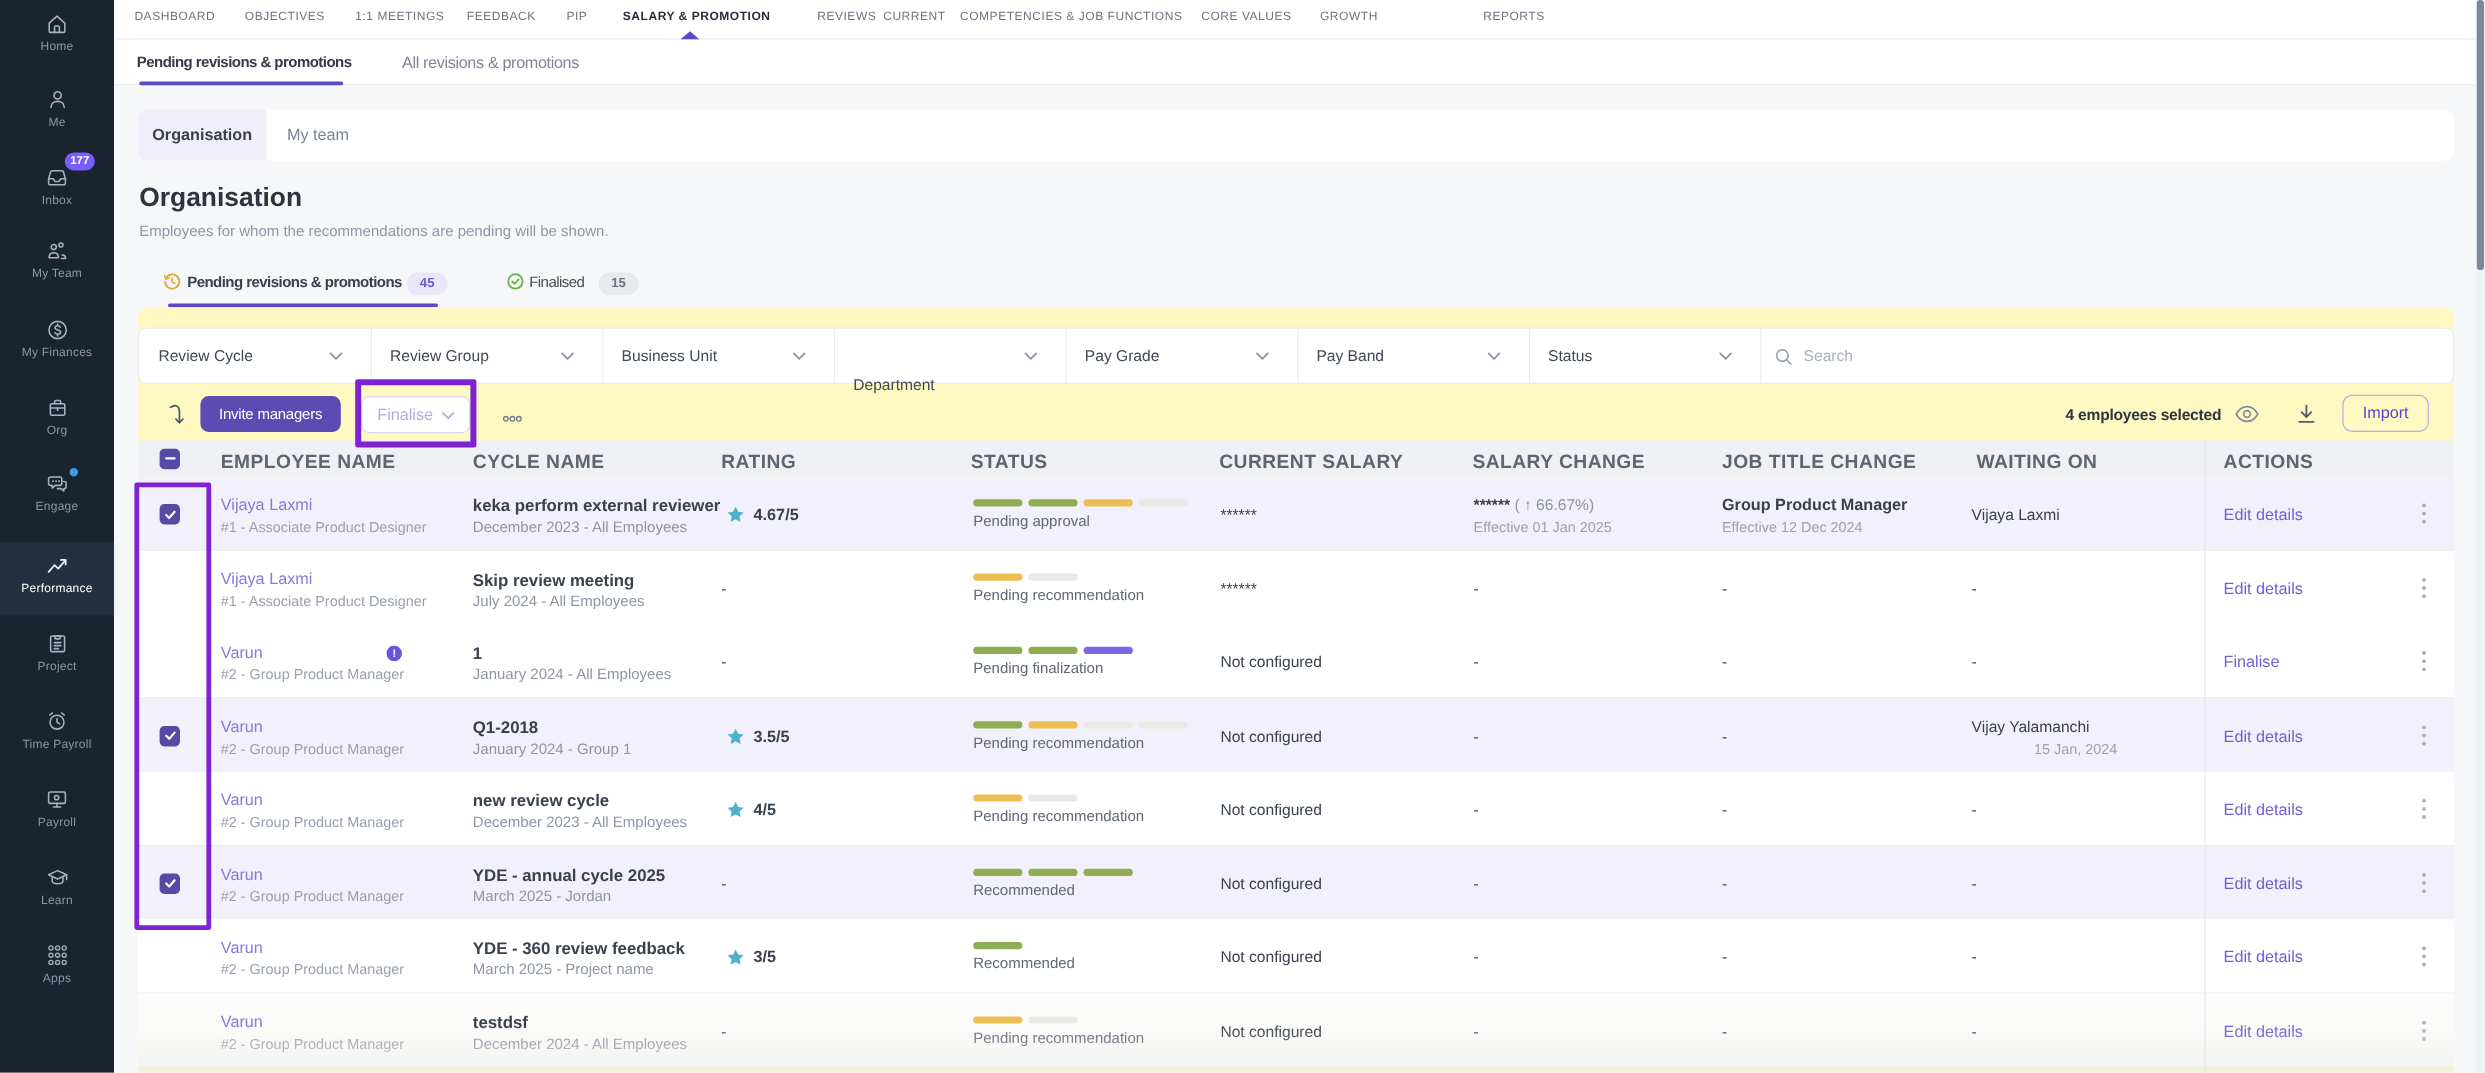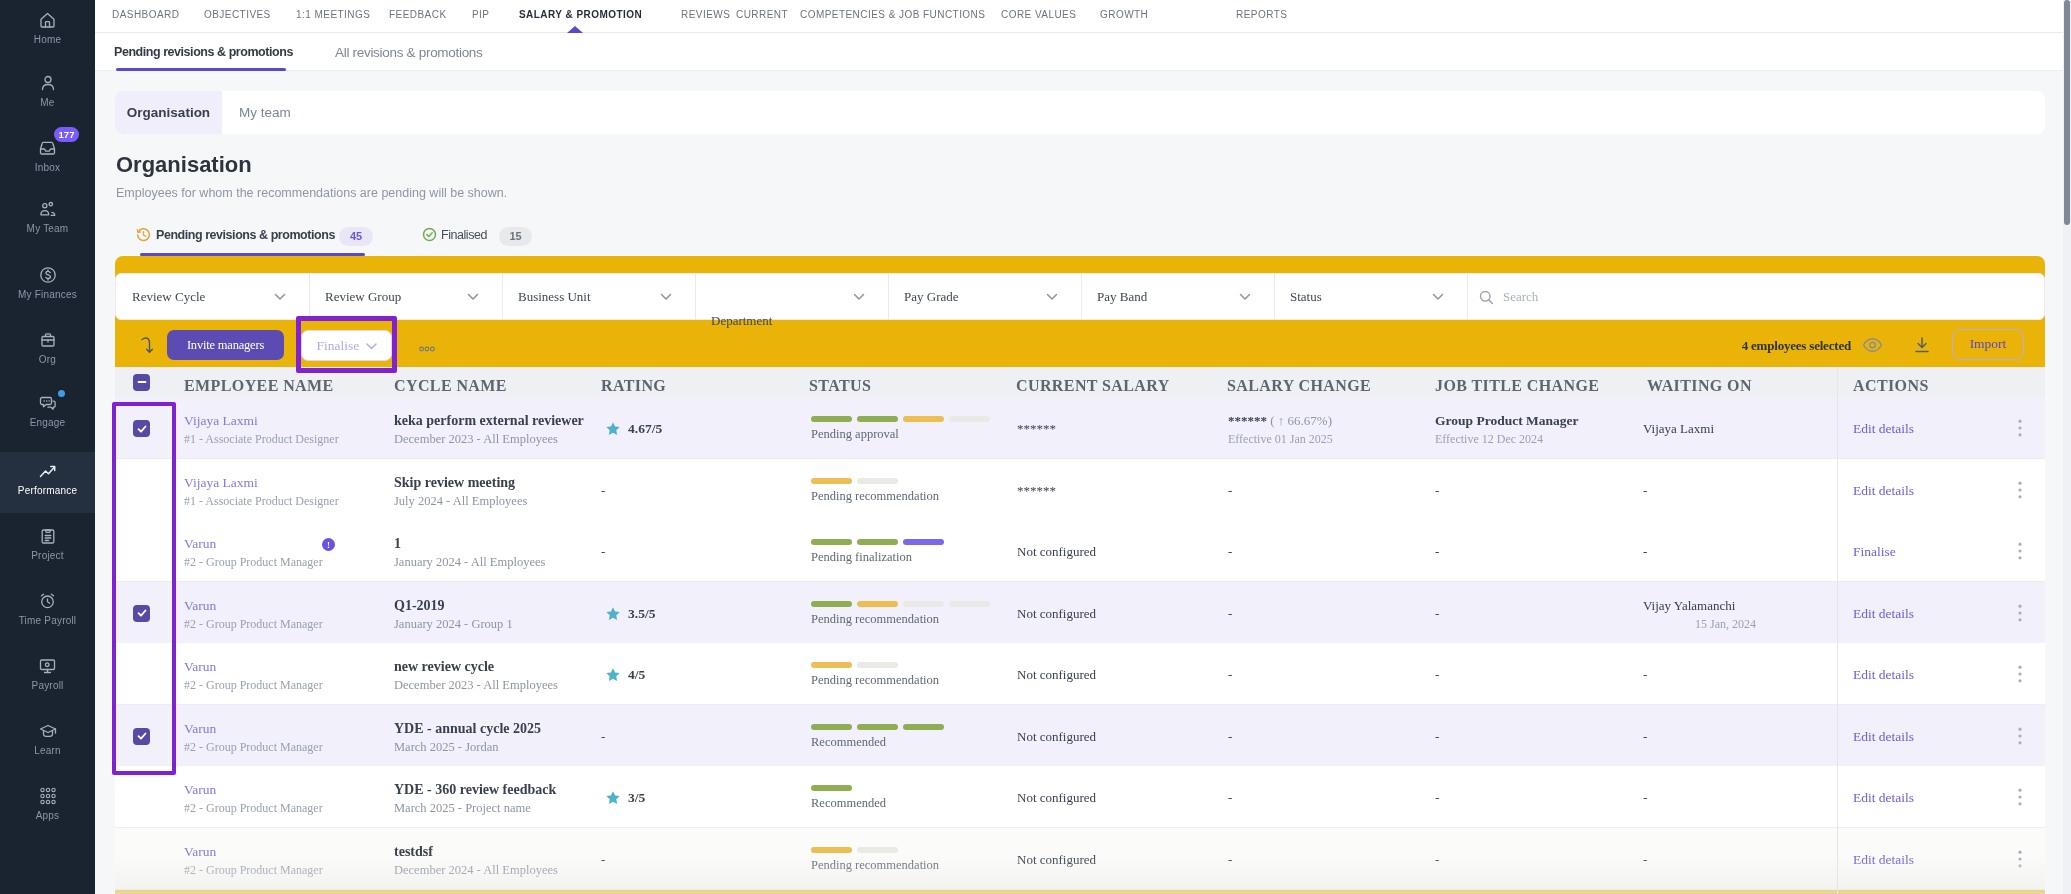--- a/index.html
+++ b/index.html
@@ -35,21 +35,21 @@
   
   #heading { position:absolute; left:116px; top:152px; font-size:22px; font-weight:700; color:#2d3440; }
   #subtitle { position:absolute; left:116px; top:186px; font-size:12.5px; letter-spacing:0px; color:#8e96a5; }
 
   
   .itab-txt { position:absolute; font-size:12.5px; letter-spacing:-0.45px; white-space:nowrap; }
   .pill { position:absolute; height:19px; border-radius:10px; font-size:11px; font-weight:700; text-align:center; line-height:19px; }
   #itab-underline { position:absolute; left:140px; top:253px; width:225px; height:3px; background:#5a49c8; border-radius:2px; }
 
   
-  #card { position:absolute; left:115px; top:256px; width:1930px; height:638px; background:#eab308; border-radius:8px 8px 0 0;font-family:Liberation Serif, serif; }
+  #card { position:absolute; left:115px; top:256px; width:1930px; height:638px; background:#fef9c3; border-radius:8px 8px 0 0; }
 
   
   #filterrow { position:absolute; left:0; top:17px; width:1930px; height:47px; border:1px solid #e9ebef; border-radius:6px; background:#fff; }
   .fsep { position:absolute; top:0; width:1px; height:45px; background:#e9ebef; }
   .flabel { position:absolute; top:15px; font-size:13px; color:#3f4856; }
   .fchev { position:absolute; top:19px; }
   #searchtxt { position:absolute; top:15px; left:1387px; font-size:13px; color:#a9b0bd; }
 
   
   .btn-primary { position:absolute; left:52px; top:74px; width:117px; height:30px; background:#5b4bb2; border-radius:7px; color:#fff; font-size:12.5px; letter-spacing:-0.2px; font-weight:500; text-align:center; line-height:30px; }
@@ -416,21 +416,21 @@
         </svg>
 </div>
 <div class="row" style="top:325.5px; background:#f2f0fb;">
   <div class="cb" style="top:23px;">
           <svg width="12" height="12" viewBox="0 0 12 12">
             <path d="M2.5 6.2 L5 8.7 L9.5 3.5" fill="none" stroke="#fff" stroke-width="1.8" stroke-linecap="round" stroke-linejoin="round"></path>
           </svg>
         </div>
   <span class="nm">Varun</span>
   <span class="nm2">#2 - Group Product Manager</span>
-  <span class="cy">Q1-2019</span>
+  <span class="cy">Q1-2018</span>
   <span class="cy2">January 2024 - Group 1</span>
   <span class="rt"><svg class="star" width="16" height="16" viewBox="0 0 16 16">
             <path d="M8 1.2 L10.1 5.4 L14.7 6.1 L11.3 9.3 L12.1 13.9 L8 11.7 L3.9 13.9 L4.7 9.3 L1.3 6.1 L5.9 5.4 Z" fill="#4db3c9"></path>
           </svg>3.5/5</span>
   <div class="seg" style="left:696px; background:#8fad53;"></div>
   <div class="seg" style="left:742px; background:#ecbe53;"></div>
   <div class="seg" style="left:788px; background:#e9e9e5;"></div>
   <div class="seg" style="left:834px; background:#e9e9e5;"></div>
   <span class="stl">Pending recommendation</span>
   <span class="cs">Not configured</span>

